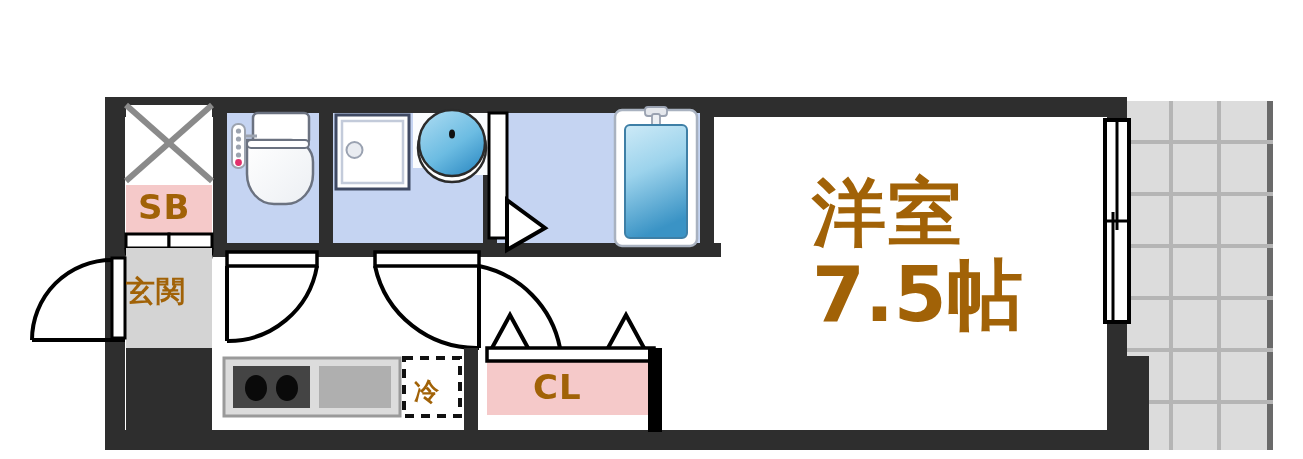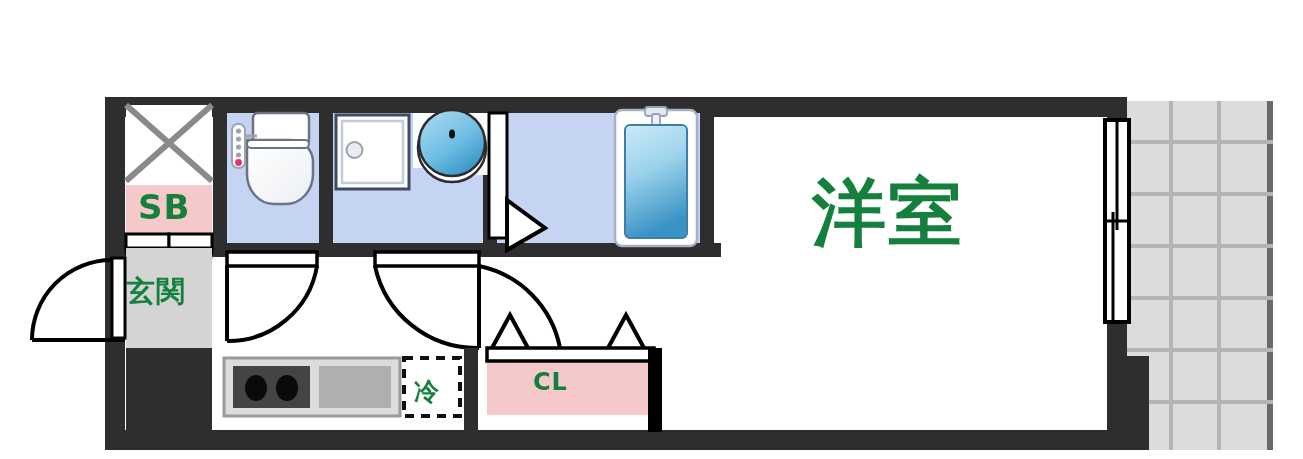--- a/index.html
+++ b/index.html
@@ -40,21 +40,21 @@
     top: 0;
     width: 1303px;
     height: 459px;
   }
   #plan svg {
     display: block;
   }
   .plan-label {
     position: absolute;
     font-weight: bold;
-    color: #15803d;
+    color: #a16207;
     white-space: nowrap;
     line-height: 1;
   }
   #label-room {
     left: 812px;
     top: 175px;
     font-size: 74px;
     letter-spacing: 2px;
   }
   #label-room .rl2 {
@@ -71,21 +71,21 @@
   }
   #label-genkan {
     left: 126px;
     top: 277px;
     font-size: 29px;
     letter-spacing: 1px;
   }
   #label-cl {
     left: 533px;
     top: 370px;
-    font-size: 24px;
+    font-size: 34px;
     letter-spacing: 1px;
   }
   #label-fridge {
     left: 414px;
     top: 379px;
     font-size: 25px;
   }
 </style>
 </head>
 <body>
@@ -285,20 +285,21 @@
         <line x1="1117" y1="120" x2="1117" y2="230" stroke="#000000" stroke-width="3"></line>
         <line x1="1113" y1="212" x2="1113" y2="322" stroke="#000000" stroke-width="3"></line>
         <line x1="1105" y1="221" x2="1129" y2="221" stroke="#000000" stroke-width="3"></line>
       </g>
 
     </svg>
   </div>
 
   <div class="plan-label" id="label-room">
     <span>洋室</span>
+    <span class="rl2">7.5帖</span>
   </div>
 
   <div class="plan-label" id="label-sb">SB</div>
 
   <div class="plan-label" id="label-genkan">玄関</div>
 
   <div class="plan-label" id="label-cl">CL</div>
 
   <div class="plan-label" id="label-fridge">冷</div>
 

